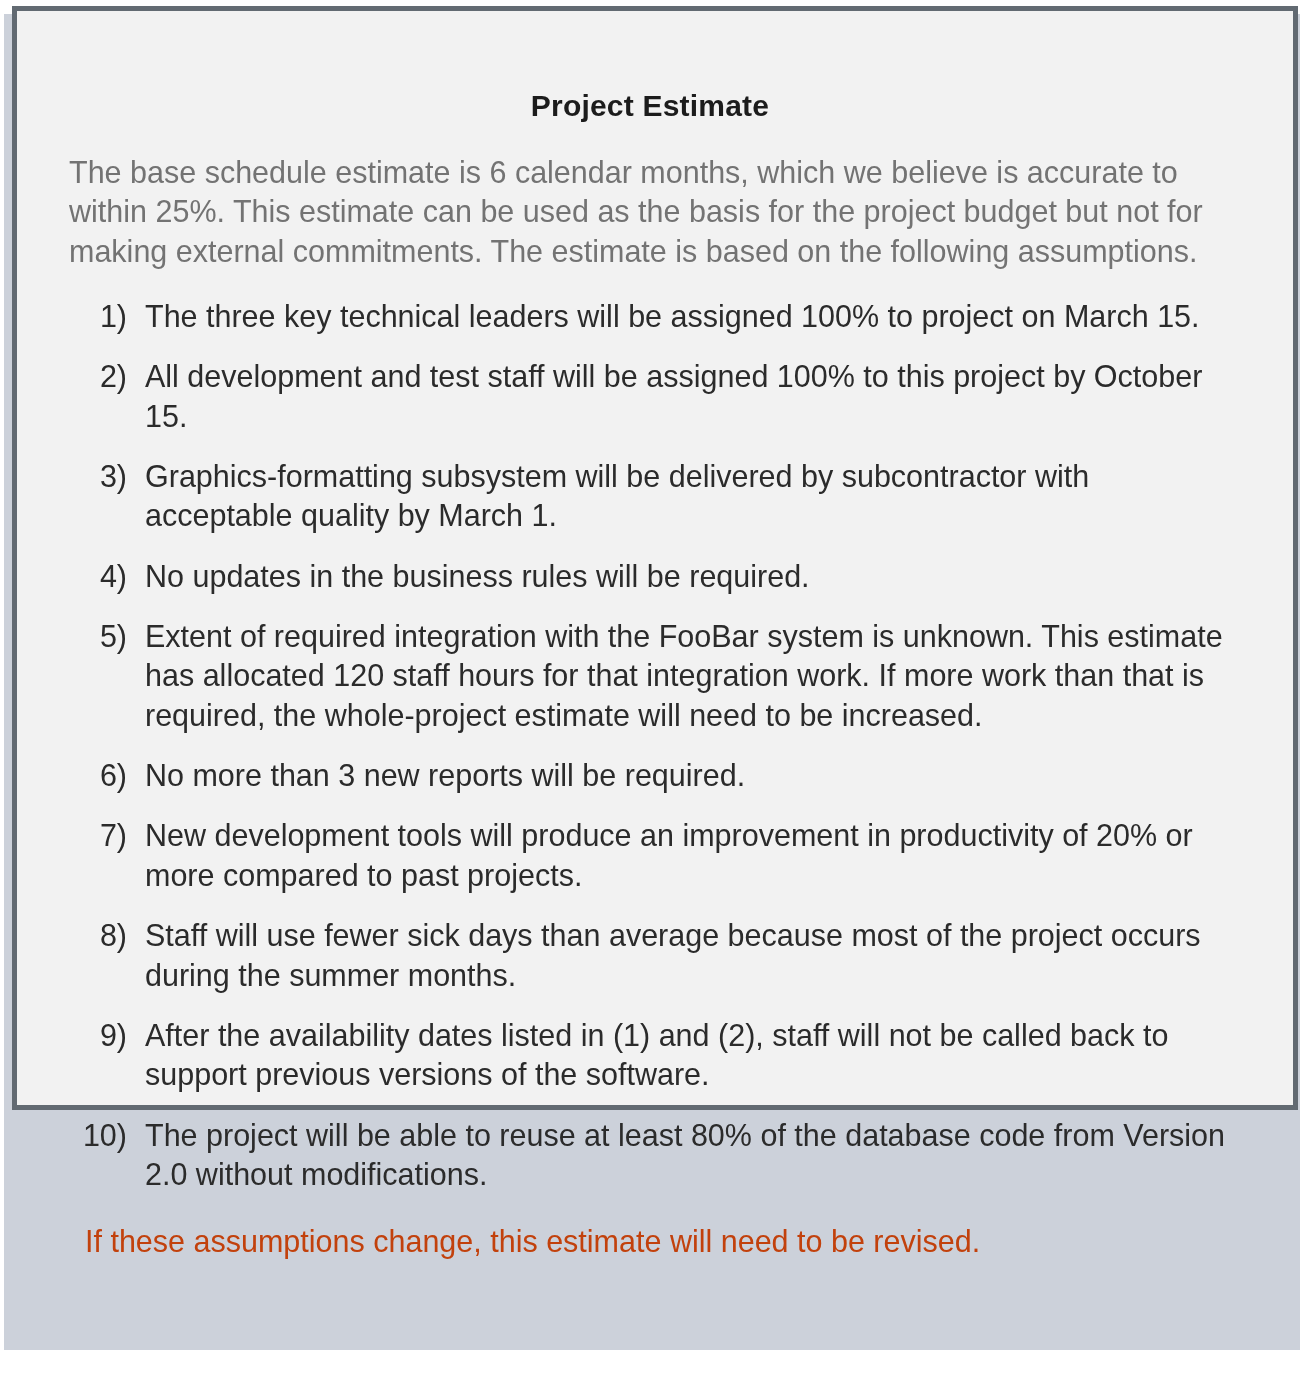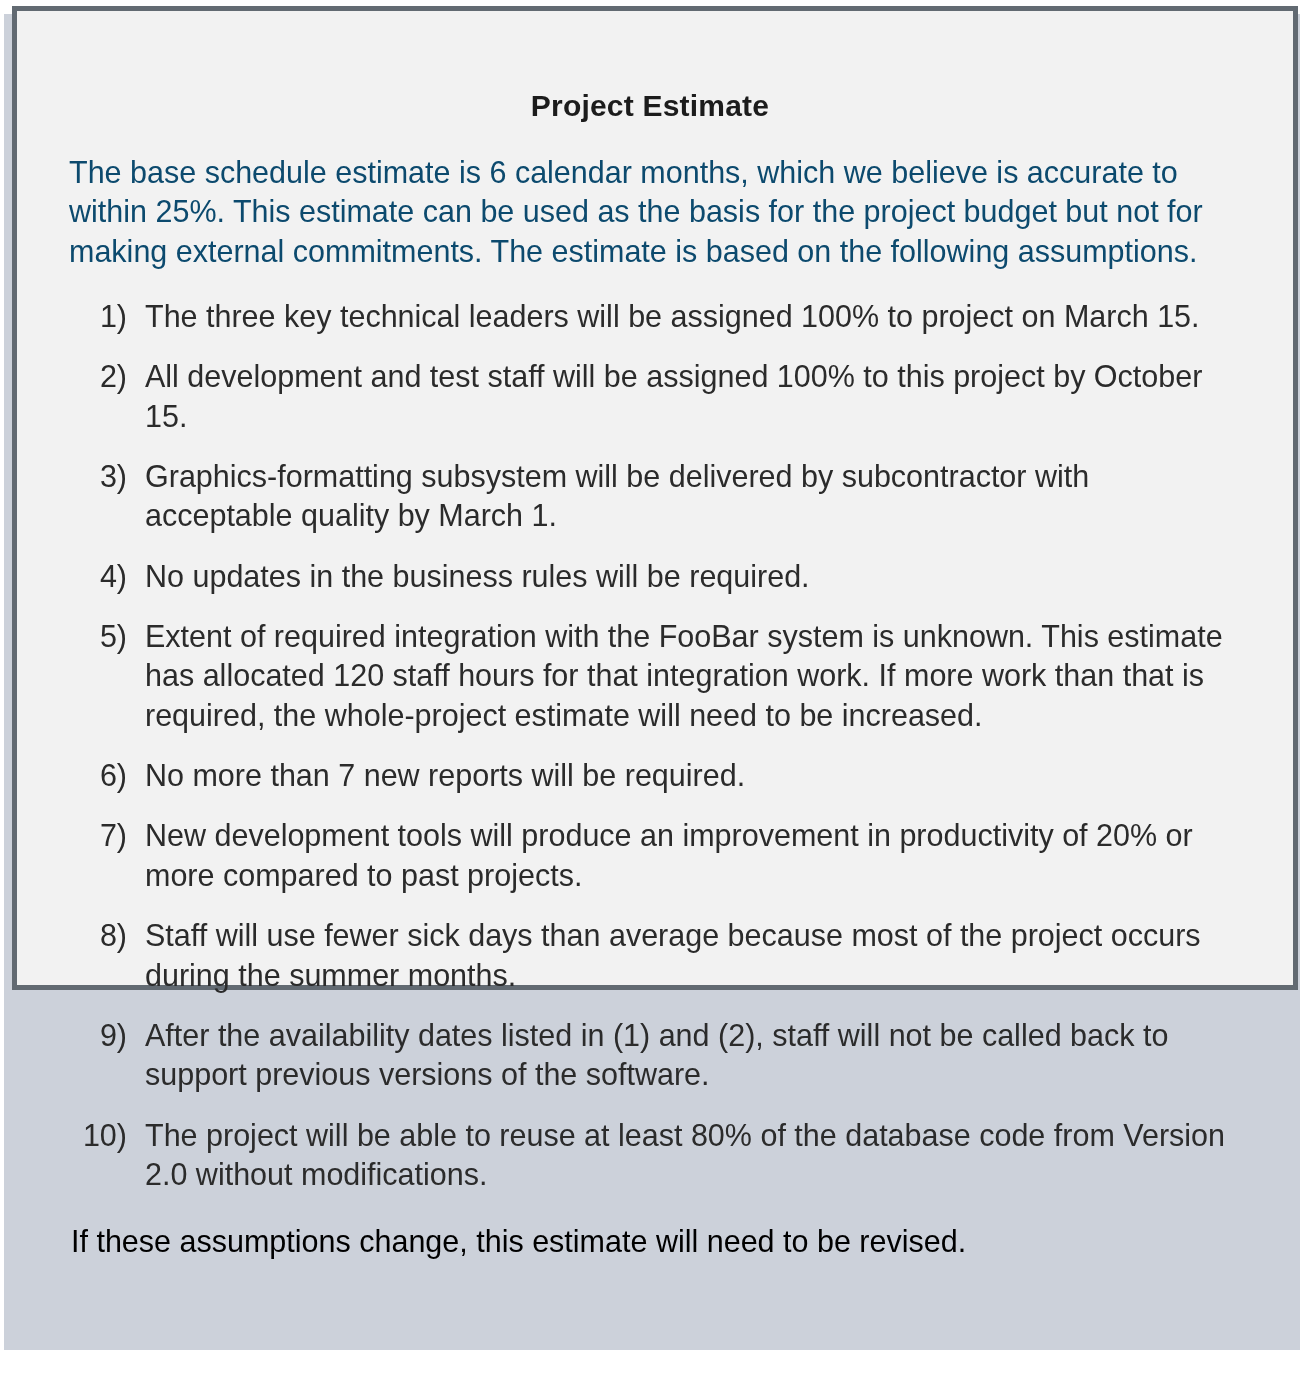--- a/index.html
+++ b/index.html
@@ -32,21 +32,21 @@
     height: 1336px;
     background: #ccd1da;
   }
 
   
   .estimate-box {
     position: absolute;
     left: 12px;
     top: 6px;
     width: 1286px;
-    height: 984px;
+    height: 1104px;
     box-sizing: border-box;
     border: 5px solid #626a72;
     background: #f2f2f2;
   }
 
   .box-inner {
     box-sizing: border-box;
     width: 100%;
     height: 100%;
     background: #f2f2f2;
@@ -60,21 +60,21 @@
     font-weight: bold;
     color: #1c1c1c;
     margin: 0 0 30px 0;
     letter-spacing: 0.2px;
   }
 
   .intro-paragraph {
     font-size: 30.5px;
     line-height: 1.29;
     margin: 2px 0 26px 0;
-    color: #0c4a6e;
+    color: #737373;
     max-width: 1135px;
   }
 
   .assumptions-list {
     list-style: none;
     margin: 0;
     padding: 0;
   }
 
   .assumption-item {
@@ -97,22 +97,22 @@
 
   .assumption-text {
     flex: 1 1 auto;
     color: #2b2b2b;
     max-width: 1090px;
   }
 
   .closing-paragraph {
     font-size: 30.5px;
     line-height: 1.29;
-    margin: 28px 0 0 2px;
-    color: #000000;
+    margin: 28px 0 0 16px;
+    color: #c2410c;
   }
 </style>
 </head>
 <body>
 
 <div class="page">
 
   <div class="shadow-plate"></div>
 
   <div class="estimate-box">
@@ -144,21 +144,21 @@
           <span class="assumption-text">No updates in the business rules will be required.</span>
         </li>
 
         <li class="assumption-item">
           <span class="assumption-number">5)</span>
           <span class="assumption-text">Extent of required integration with the FooBar system is unknown. This estimate has allocated 120 staff hours for that integration work. If more work than that is required, the whole-project estimate will need to be increased.</span>
         </li>
 
         <li class="assumption-item">
           <span class="assumption-number">6)</span>
-          <span class="assumption-text">No more than 7 new reports will be required.</span>
+          <span class="assumption-text">No more than 3 new reports will be required.</span>
         </li>
 
         <li class="assumption-item">
           <span class="assumption-number">7)</span>
           <span class="assumption-text">New development tools will produce an improvement in productivity of 20% or more compared to past projects.</span>
         </li>
 
         <li class="assumption-item">
           <span class="assumption-number">8)</span>
           <span class="assumption-text">Staff will use fewer sick days than average because most of the project occurs during the summer months.</span>

